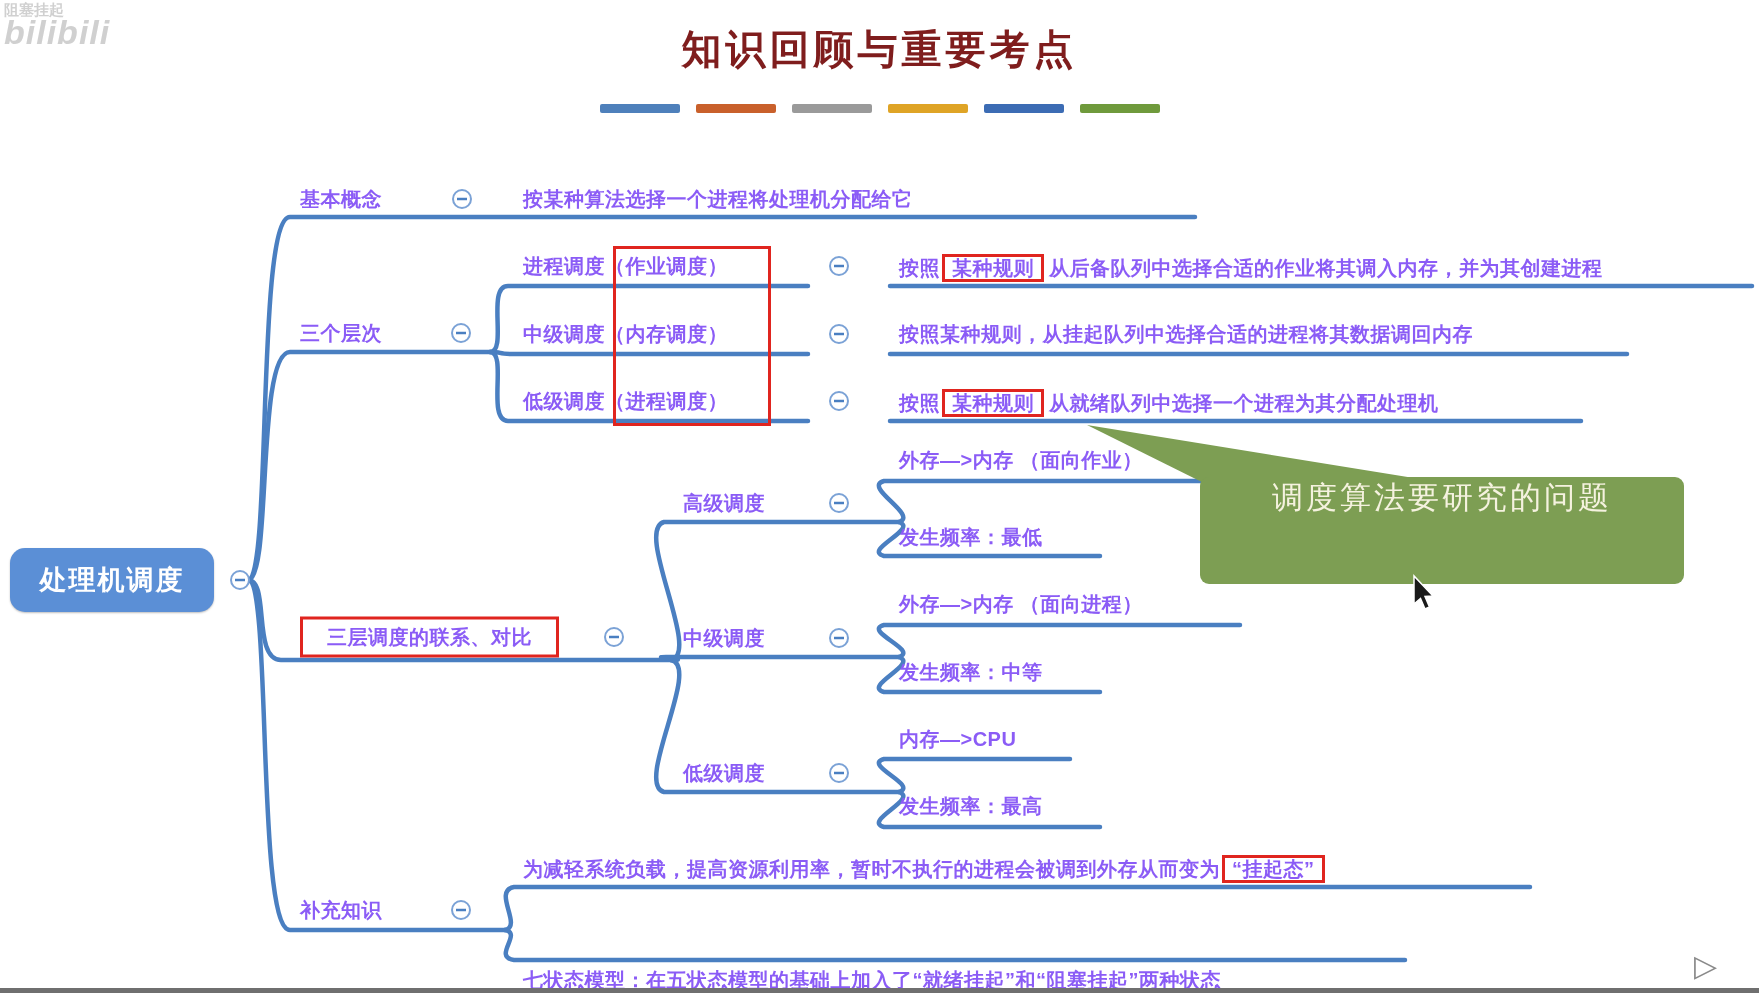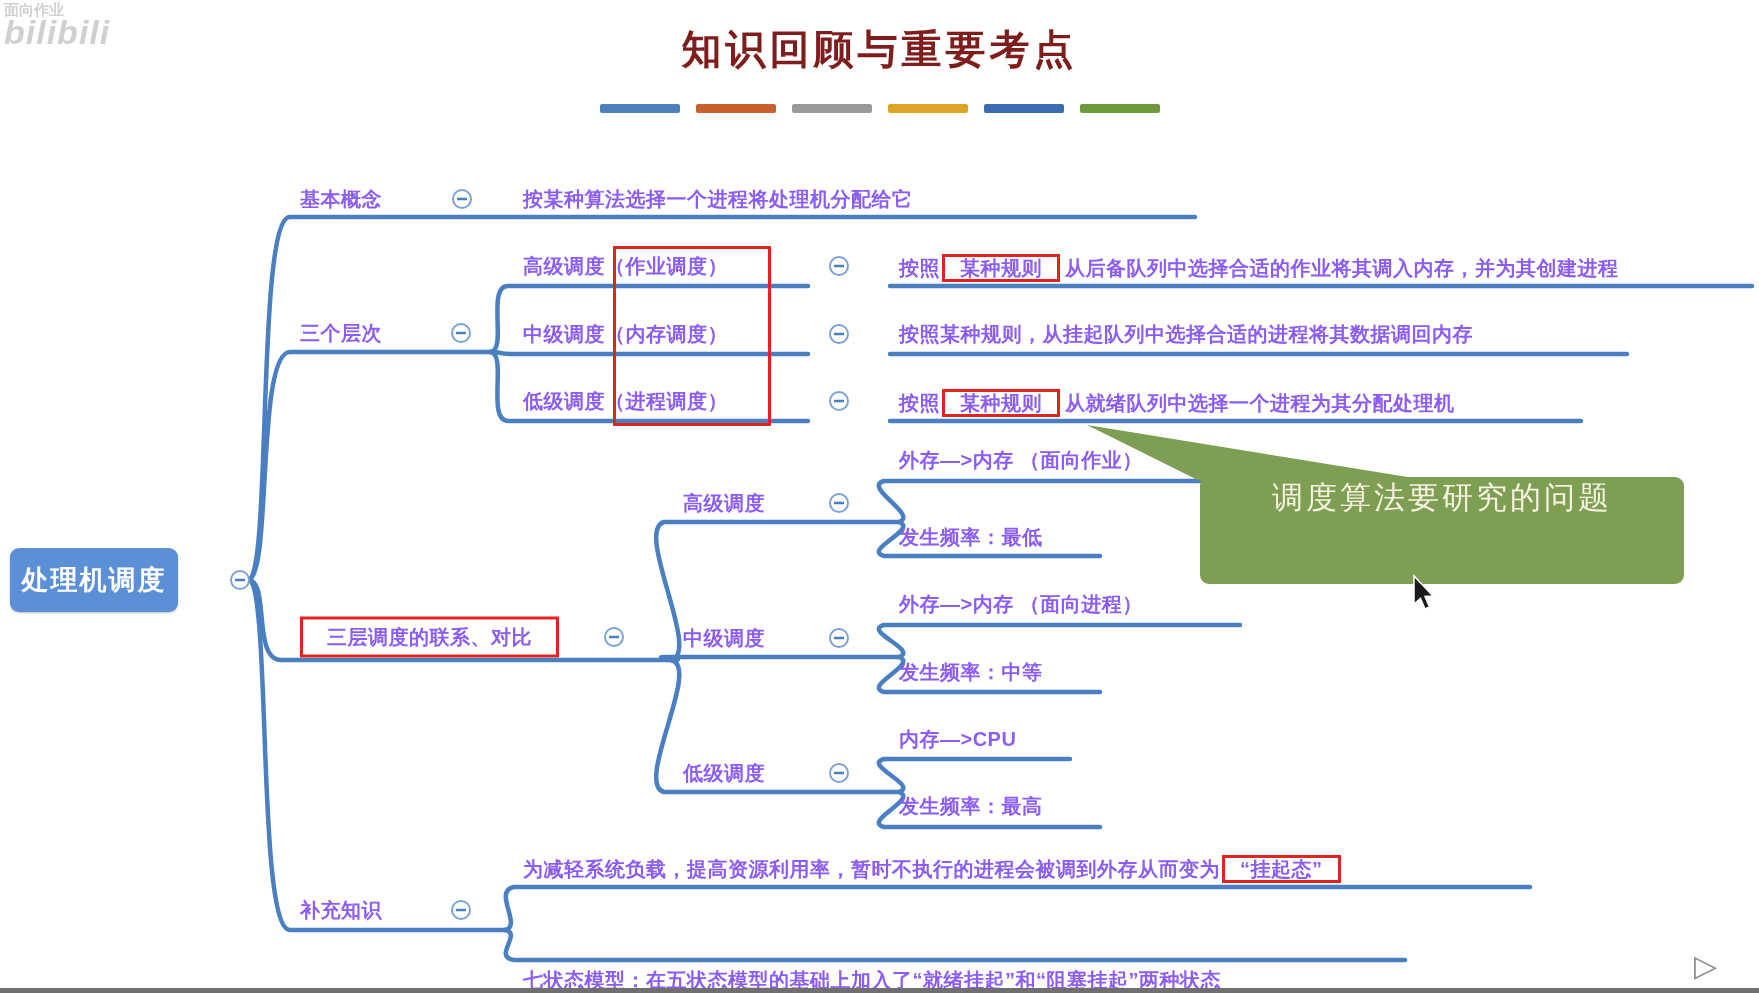--- a/index.html
+++ b/index.html
@@ -9,28 +9,28 @@
   
   .title{position:absolute;left:0;top:22px;width:100%;text-align:center;
          font-family:"Liberation Serif","DejaVu Serif",serif;
          font-weight:700;font-size:40px;letter-spacing:4px;color:#7f1d1d;}
   .divider{position:absolute;top:104px;left:0;width:100%;display:flex;
            justify-content:center;gap:16px;}
   .dash{width:80px;height:9px;border-radius:2px;background:#ccc;}
   
   .t{position:absolute;transform:translateY(-50%);white-space:nowrap;
      font-weight:700;font-size:20px;color:#8b5cf6;letter-spacing:0.5px;}
-  .redbox{display:inline-block;border:3px solid #e0251f;padding:0 15px;
+  .redbox{display:inline-block;border:3px solid #e0251f;padding:0 7px;
           margin:4px 5px 0 2px;line-height:1.1;}
   .tall-red-box{position:absolute;left:613px;top:246px;width:152px;height:174px;
                 border:3px solid #e0251f;pointer-events:none;}
   .comp-label{border:3px solid #e0251f;padding:4px 24px;}
   
-  .root{position:absolute;left:10px;top:548px;width:168px;height:64px;
-        background:#5b8fd6;border-radius:9px;display:flex;align-items:center;
+  .root{position:absolute;left:10px;top:548px;width:204px;height:64px;
+        background:#5b8fd6;border-radius:15px;display:flex;align-items:center;
         justify-content:center;color:#ffffff;font-weight:700;font-size:27px;
         letter-spacing:2px;box-shadow:0 1px 2px rgba(0,0,0,.25);}
   
   .callout{position:absolute;left:1200px;top:477px;width:484px;height:107px;
            background:#7d9e53;border-radius:9px;display:flex;
            justify-content:center;}
   .callout span{font-family:"Liberation Serif","DejaVu Serif",serif;
                 font-size:31px;letter-spacing:3px;color:#f5f2df;}
   
   .watermark{position:absolute;left:4px;top:2px;color:rgba(170,170,170,0.55);
@@ -115,21 +115,21 @@
     <g>
       <circle cx="461" cy="910" r="9" fill="#ffffff" stroke="#7ba2d6" stroke-width="2"></circle>
       <line x1="456" y1="910" x2="466" y2="910" stroke="#4a7fc1" stroke-width="2.5"></line>
     </g>
   </g>
 
   <polygon points="1087,425 1242,502 1420,479" fill="#7d9e53"></polygon>
 </svg>
 
 <div class="watermark">
-  <span class="small">面向作业</span>
+  <span class="small">阻塞挂起</span>
   <span class="big">bilibili</span>
 </div>
 
 <div class="title">知识回顾与重要考点</div>
 <div class="divider">
   <div class="dash" style="background: rgb(78, 128, 187);"></div>
   <div class="dash" style="background: rgb(201, 96, 43);"></div>
   <div class="dash" style="background: rgb(154, 154, 154);"></div>
   <div class="dash" style="background: rgb(223, 164, 38);"></div>
   <div class="dash" style="background: rgb(60, 108, 180);"></div>
@@ -138,21 +138,21 @@
 
 <div class="root">
   <span>处理机调度</span>
 </div>
 
 <div class="t" style="left:300px;top:199px">基本概念</div>
 <div class="t" style="left:523px;top:199px">按某种算法选择一个进程将处理机分配给它</div>
 
 <div class="t" style="left:300px;top:333px">三个层次</div>
 
-<div class="t" style="left:523px;top:266px">高级调度（作业调度）</div>
+<div class="t" style="left:523px;top:266px">进程调度（作业调度）</div>
 <div class="t" style="left:899px;top:266px">
   <span>按照</span><span class="redbox">某种规则</span><span>从后备队列中选择合适的作业将其调入内存，并为其创建进程</span>
 </div>
 
 <div class="t" style="left:523px;top:334px">中级调度（内存调度）</div>
 <div class="t" style="left:899px;top:334px">按照某种规则，从挂起队列中选择合适的进程将其数据调回内存</div>
 
 <div class="t" style="left:523px;top:401px">低级调度（进程调度）</div>
 <div class="t" style="left:899px;top:401px">
   <span>按照</span><span class="redbox">某种规则</span><span>从就绪队列中选择一个进程为其分配处理机</span>

